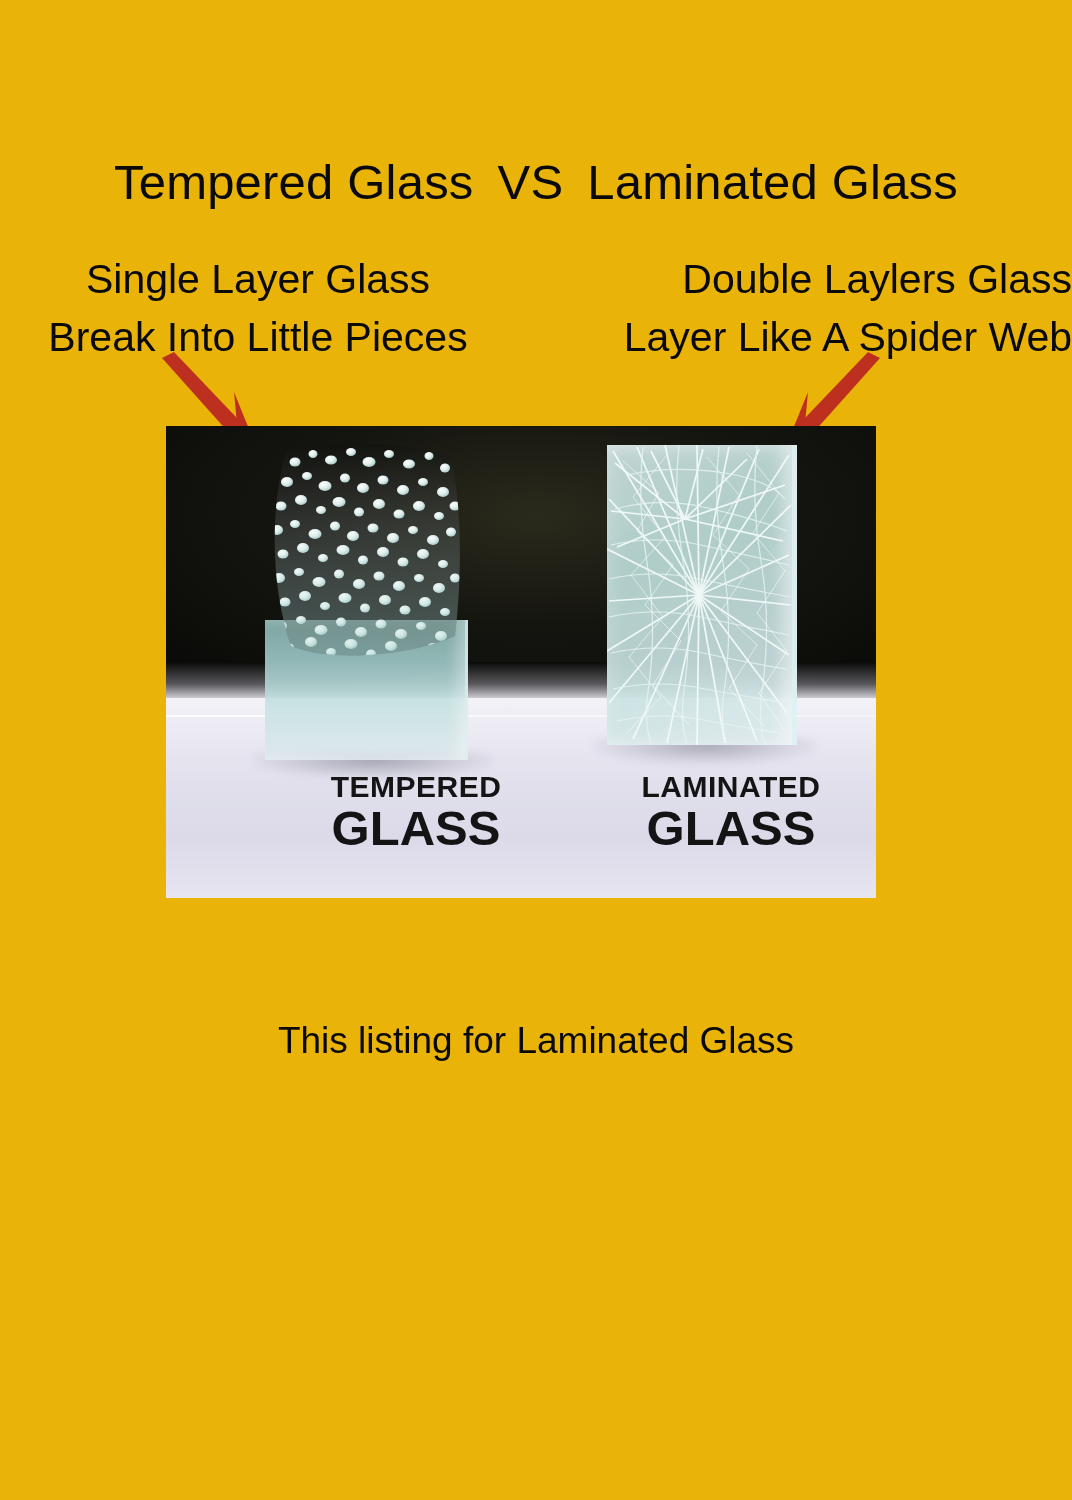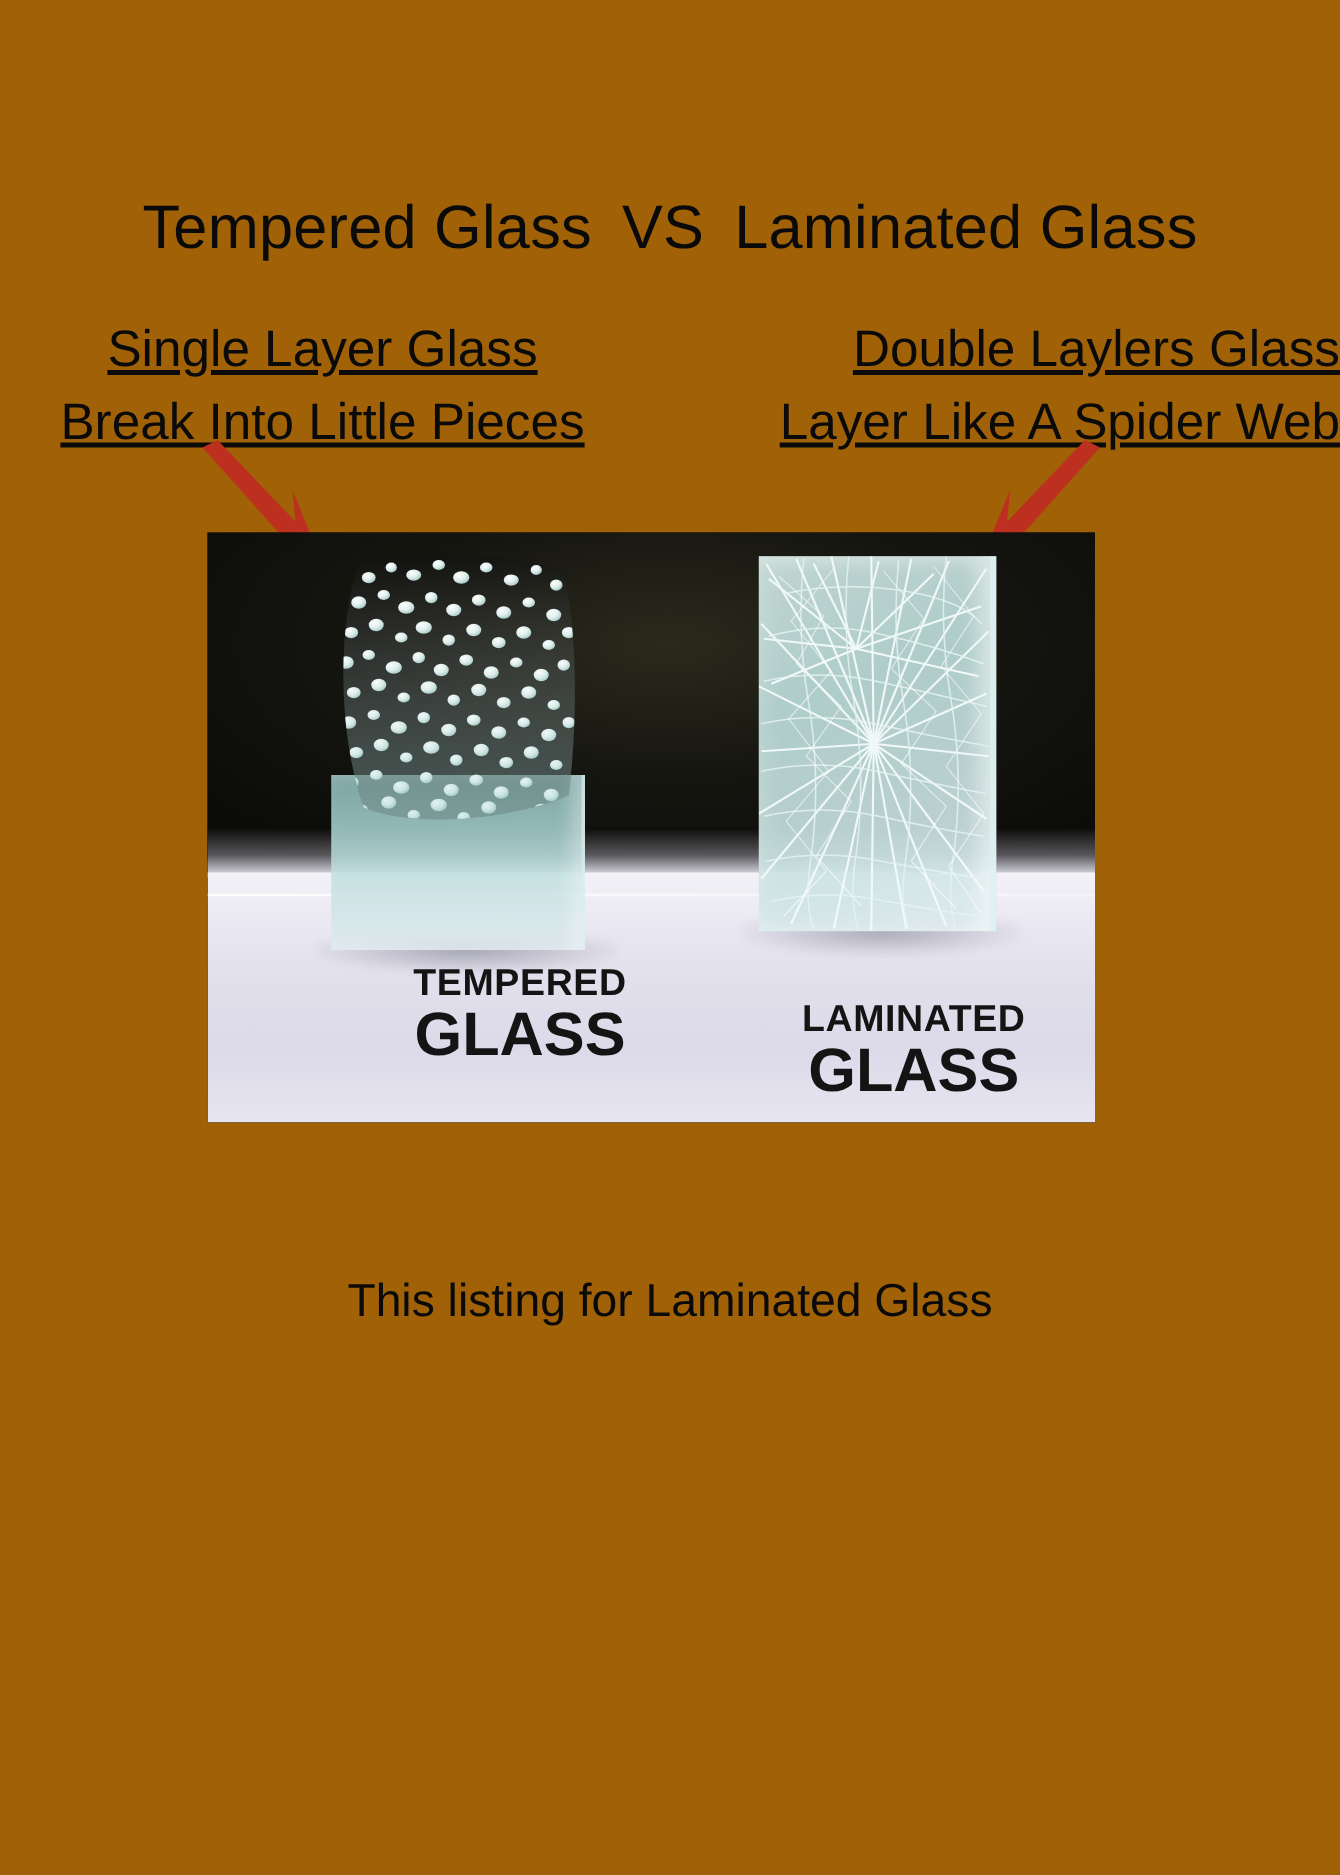--- a/index.html
+++ b/index.html
@@ -12,21 +12,21 @@
     height: 1500px;
     position: relative;
     overflow: hidden;
     font-family: "Liberation Sans", sans-serif;
     color: #000000;
   }
 
   #stage {
     position: absolute;
     inset: 0;
-    background: #a16207;
+    background: #eab308;
   }
 
   
   .hd-row {
     position: absolute;
     left: 0;
     width: 1072px;
     text-align: center;
     white-space: nowrap;
     color: #0a0a0a;
@@ -42,21 +42,20 @@
   #title-main .gap { display: inline-block; width: 24px; }
 
   .sub-col {
     position: absolute;
     white-space: nowrap;
     text-align: center;
     font-size: 41px;
     line-height: 58px;
     font-weight: 400;
     color: #0a0a0a;
-    text-decoration: underline;
   }
   #sub-left  { top: 250px; left: 8px;   width: 500px; }
   #sub-right { top: 250px; left: 556px; width: 516px; text-align: right; }
 
   
   .arrow { position: absolute; }
   #arrow-left  { left: 150px; top: 352px;  width: 120px; height: 108px; }
   #arrow-right { left: 772px; top: 352px;  width: 120px; height: 108px; }
 
   
@@ -163,21 +162,21 @@
     letter-spacing: 0.5px;
   }
   .cap .big {
     display: block;
     font-size: 49px;
     line-height: 50px;
     font-weight: 700;
     letter-spacing: 0px;
   }
   #cap-tempered  { left: 70px;  top: 345px; width: 360px; }
-  #cap-laminated { left: 385px; top: 345px; width: 360px; margin-top: 29px; }
+  #cap-laminated { left: 385px; top: 345px; width: 360px; }
 
   
   #footer-note {
     position: absolute;
     left: 0; top: 1005px; width: 1072px;
     text-align: center;
     white-space: nowrap;
     font-size: 37px;
     line-height: 72px;
     font-weight: 400;

